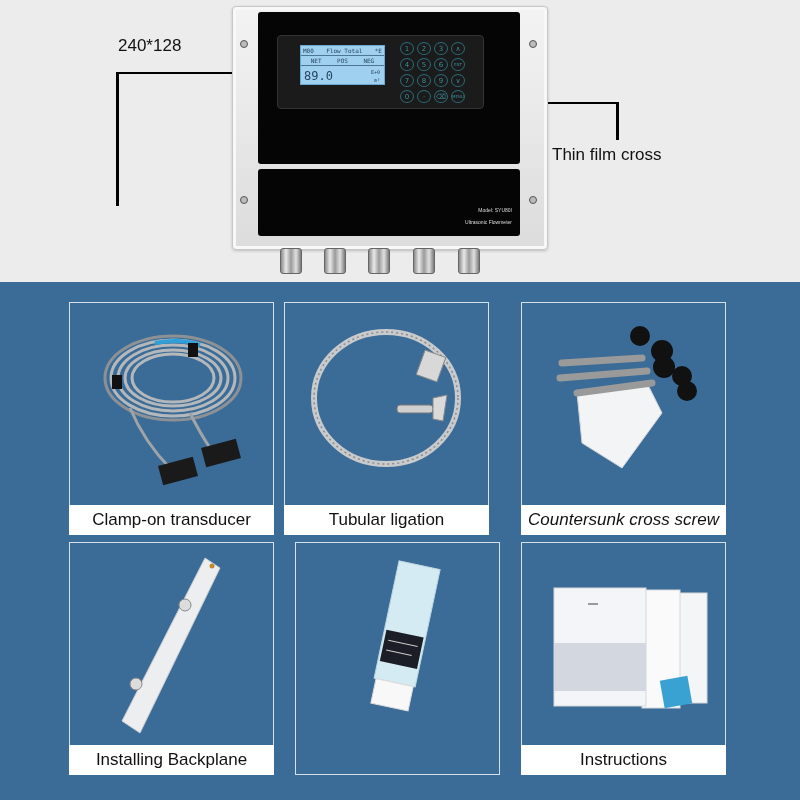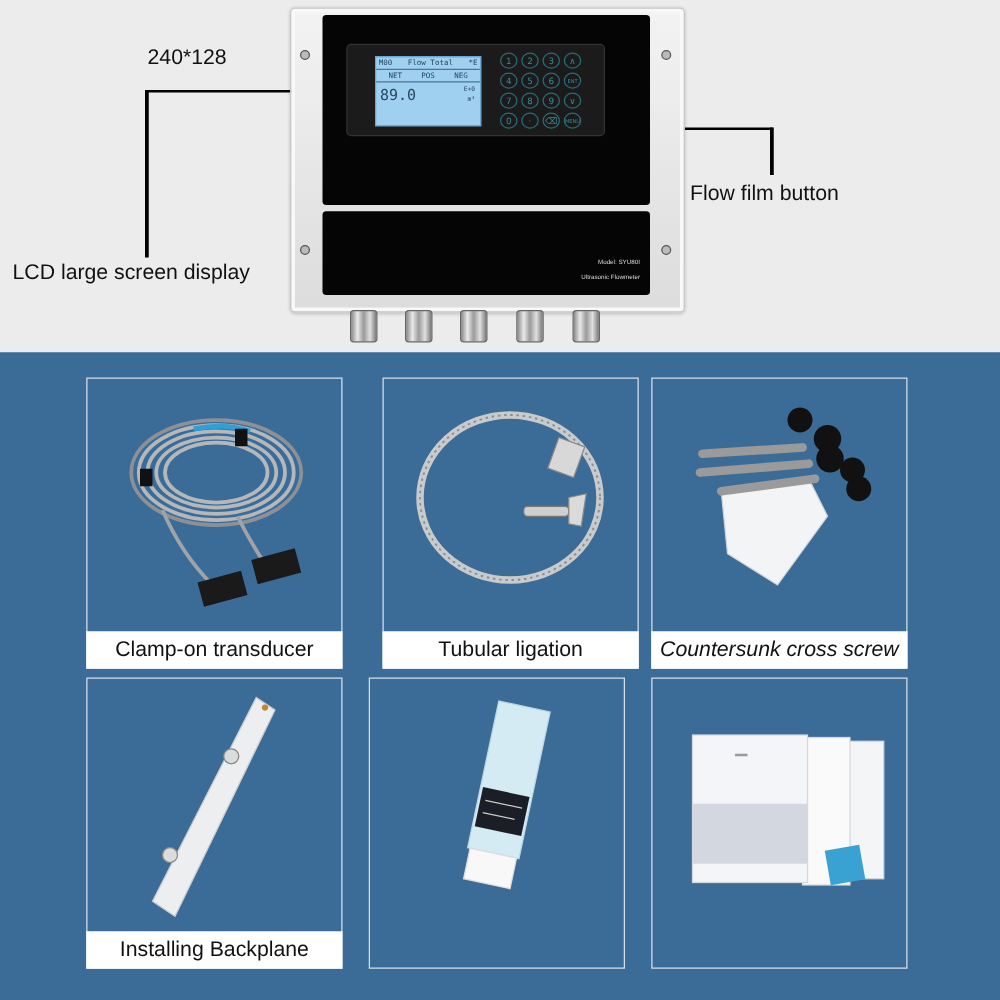--- a/index.html
+++ b/index.html
@@ -12,21 +12,21 @@
   .annot { position: absolute; font-family: "Liberation Sans", sans-serif; color: #111; font-size: 17px; white-space: nowrap; }
   .line { position: absolute; background: #000; }
 
   
   .device { position: absolute; left: 232px; top: 6px; width: 316px; height: 244px;
             background: linear-gradient(180deg,#f3f3f3,#dcdcdc); border: 1px solid #c7c7c7; border-radius: 4px;
             box-shadow: inset 0 0 0 3px #f8f8f8, 0 1px 3px rgba(0,0,0,.2); }
   .panel-top { position: absolute; left: 25px; top: 5px; width: 262px; height: 152px; background: #050505; border-radius: 3px; }
   .panel-bot { position: absolute; left: 25px; top: 162px; width: 262px; height: 67px; background: #050505; border-radius: 3px; }
   .window { position: absolute; left: 19px; top: 23px; width: 207px; height: 74px; background: #1b1b1b; border: 1px solid #333; border-radius: 4px; }
-  .lcd { position: absolute; left: 22px; top: 9px; width: 85px; height: 56px; background: #9fd0f0; border: 1px solid #6aa8d2;
+  .lcd { position: absolute; left: 22px; top: 9px; width: 85px; height: 40px; background: #9fd0f0; border: 1px solid #6aa8d2;
          font-family: "DejaVu Sans Mono", monospace; color: #27465f; font-size: 6px; }
   .lcd .r1 { display: flex; justify-content: space-between; padding: 1px 2px; border-bottom: 1px solid #4d7594; }
   .lcd .r2 { display: flex; justify-content: space-around; padding: 1px 2px; border-bottom: 1px solid #4d7594; }
   .lcd .val { position: absolute; left: 3px; top: 23px; font-size: 12px; }
   .lcd .unit { position: absolute; right: 4px; top: 22px; font-size: 5px; text-align: right; line-height: 8px; }
   .keys { position: absolute; left: 122px; top: 6px; display: grid; grid-template-columns: repeat(4, 14px); grid-gap: 3px 3px; }
   .key { width: 14px; height: 13px; border: 1px solid #2b6a77; border-radius: 50%; color: #3c8a98; font-size: 7px;
          display: flex; align-items: center; justify-content: center; font-family: "DejaVu Sans", sans-serif; }
   .screw { position: absolute; width: 8px; height: 8px; border-radius: 50%; background: #bbb; border: 1px solid #555; }
   .model { position: absolute; right: 8px; color: #ddd; font-size: 5px; text-align: right; font-family: "Liberation Sans", sans-serif; }
@@ -38,22 +38,21 @@
   .card .pic { position: absolute; left: 0; top: 0; width: 203px; height: 200px; }
   .card .cap { position: absolute; left: -1px; bottom: -1px; width: 205px; height: 30px; background: #fff;
                font-family: "Liberation Sans", sans-serif; font-size: 17px; color: #111;
                display: flex; align-items: center; justify-content: center; white-space: nowrap; }
 </style>
 </head>
 <body>
 
 <div class="top">
   <div class="annot" style="left:118px;top:36px;">240*128</div>
-  <div class="annot" style="left:10px;top:208px;">LCD large screen display</div>
-  <div class="annot" style="left:552px;top:145px;">Flow film button</div>
+  <div class="annot" style="left:552px;top:145px;">Thin film cross</div>
   <div class="line" style="left:116px;top:72px;width:3px;height:134px;"></div>
   <div class="line" style="left:116px;top:72px;width:190px;height:2px;"></div>
   <div class="line" style="left:478px;top:102px;width:140px;height:2px;"></div>
   <div class="line" style="left:616px;top:102px;width:3px;height:38px;"></div>
 
   <div class="device">
     <div class="screw" style="left:7px;top:33px;"></div>
     <div class="screw" style="left:296px;top:33px;"></div>
     <div class="screw" style="left:7px;top:189px;"></div>
     <div class="screw" style="left:296px;top:189px;"></div>
@@ -124,21 +123,21 @@
     </g>
     <path d="M85 40 Q110 35 130 42" stroke="#2f9fd8" stroke-width="4" fill="none"></path>
     <rect x="90" y="158" width="36" height="20" fill="#1a1a1a" transform="rotate(-15 108 168)"></rect>
     <rect x="133" y="140" width="36" height="20" fill="#1a1a1a" transform="rotate(-15 151 150)"></rect>
     <rect x="42" y="72" width="10" height="14" fill="#111"></rect>
       <rect x="118" y="40" width="10" height="14" fill="#111"></rect>
   </svg>
   <div class="cap">Clamp-on transducer</div>
 </div>
 
-<div class="card" style="left:306px;top:302px;">
+<div class="card" style="left:284px;top:302px;">
   <svg class="pic" viewBox="0 0 203 200">
     <ellipse cx="101" cy="95" rx="72" ry="66" fill="none" stroke="#c8cacc" stroke-width="6"></ellipse>
     <ellipse cx="101" cy="95" rx="72" ry="66" fill="none" stroke="#8a8d90" stroke-width="1.5" stroke-dasharray="2 3"></ellipse>
     <rect x="135" y="50" width="22" height="26" fill="#d8d8d8" stroke="#888" transform="rotate(20 146 63)"></rect>
     <rect x="112" y="102" width="36" height="8" rx="3" fill="#cfcfcf" stroke="#777"></rect>
     <polygon points="148,95 162,92 158,118 148,116" fill="#dadada" stroke="#888"></polygon>
   </svg>
   <div class="cap">Tubular ligation</div>
 </div>
 
@@ -185,13 +184,14 @@
 
 <div class="card" style="left:521px;top:542px;">
   <svg class="pic" viewBox="0 0 203 200">
     <rect x="150" y="50" width="35" height="110" fill="#f4f5f7" stroke="#d5d8dc"></rect>
     <rect x="120" y="47" width="38" height="118" fill="#fafafa" stroke="#d5d8dc"></rect>
     <rect x="32" y="45" width="92" height="118" fill="#f3f5f8" stroke="#d5d8dc"></rect>
     <rect x="32" y="100" width="92" height="48" fill="#d3d7df"></rect>
     <rect x="140" y="135" width="28" height="28" fill="#3aa2d2" transform="rotate(-10 154 149)"></rect>
     <rect x="66" y="60" width="10" height="2" fill="#999"></rect>
   </svg>
+  <div class="cap">Instructions</div>
 </div>
 
 </body></html>

